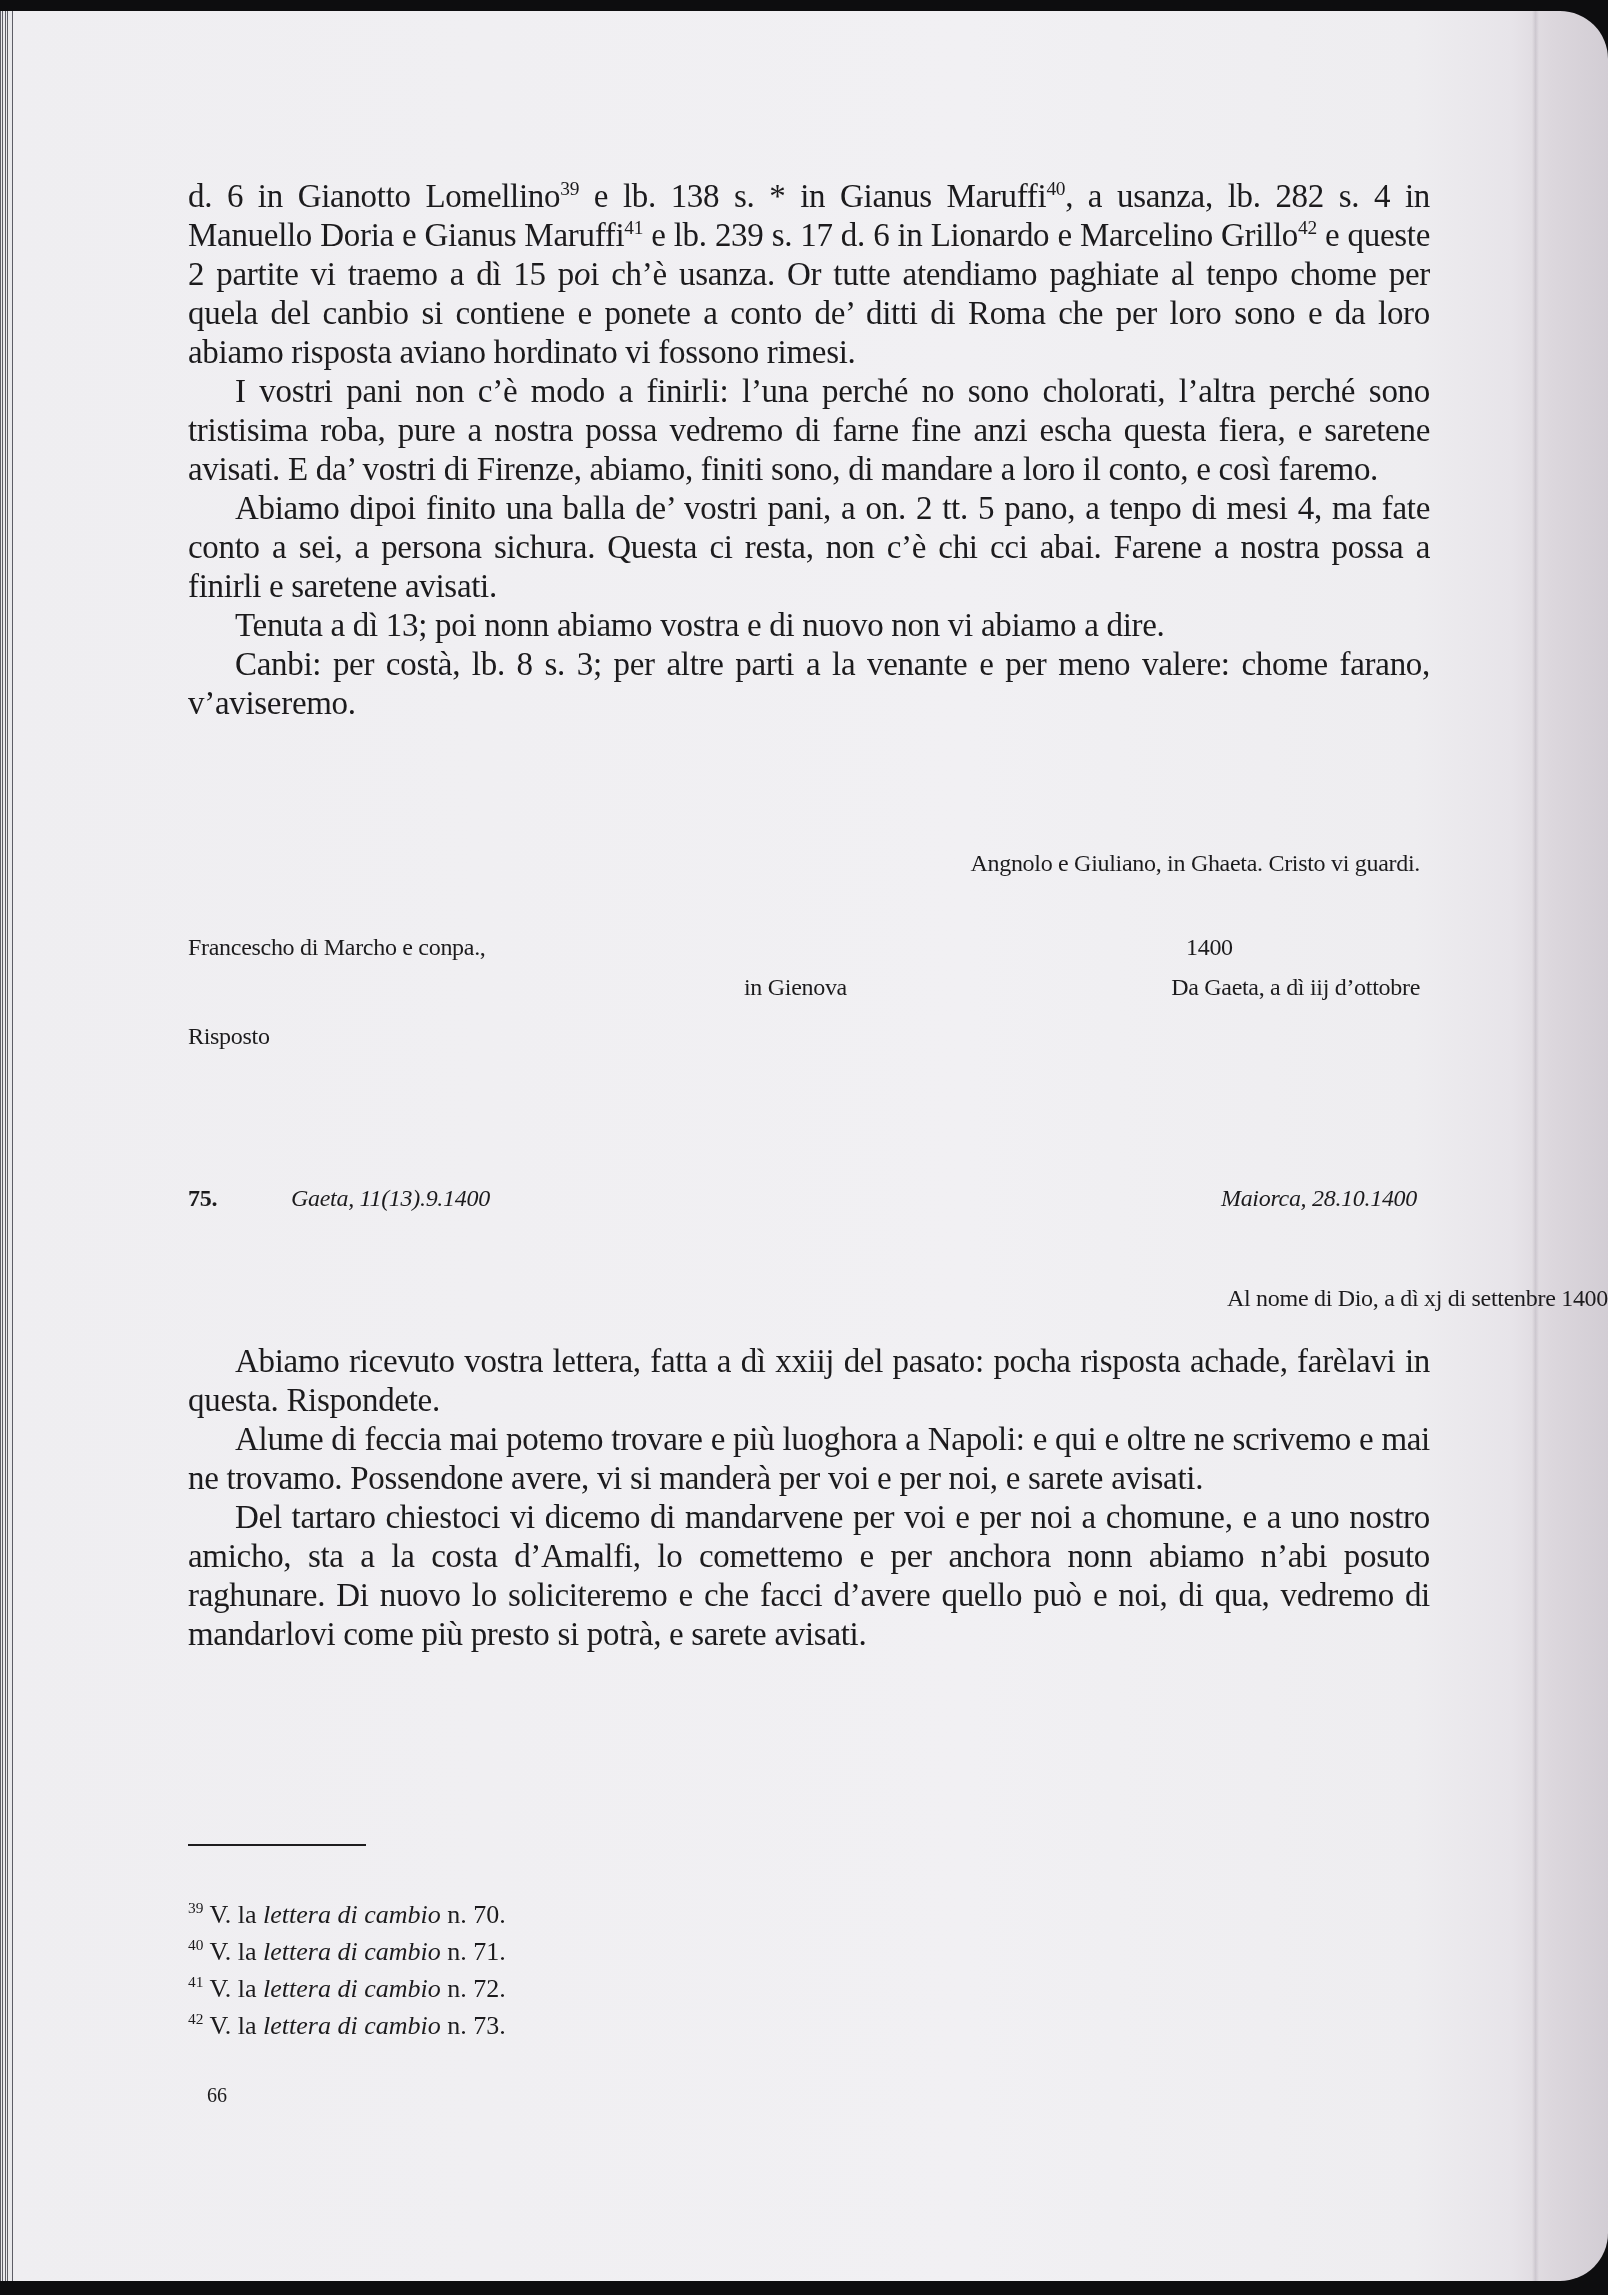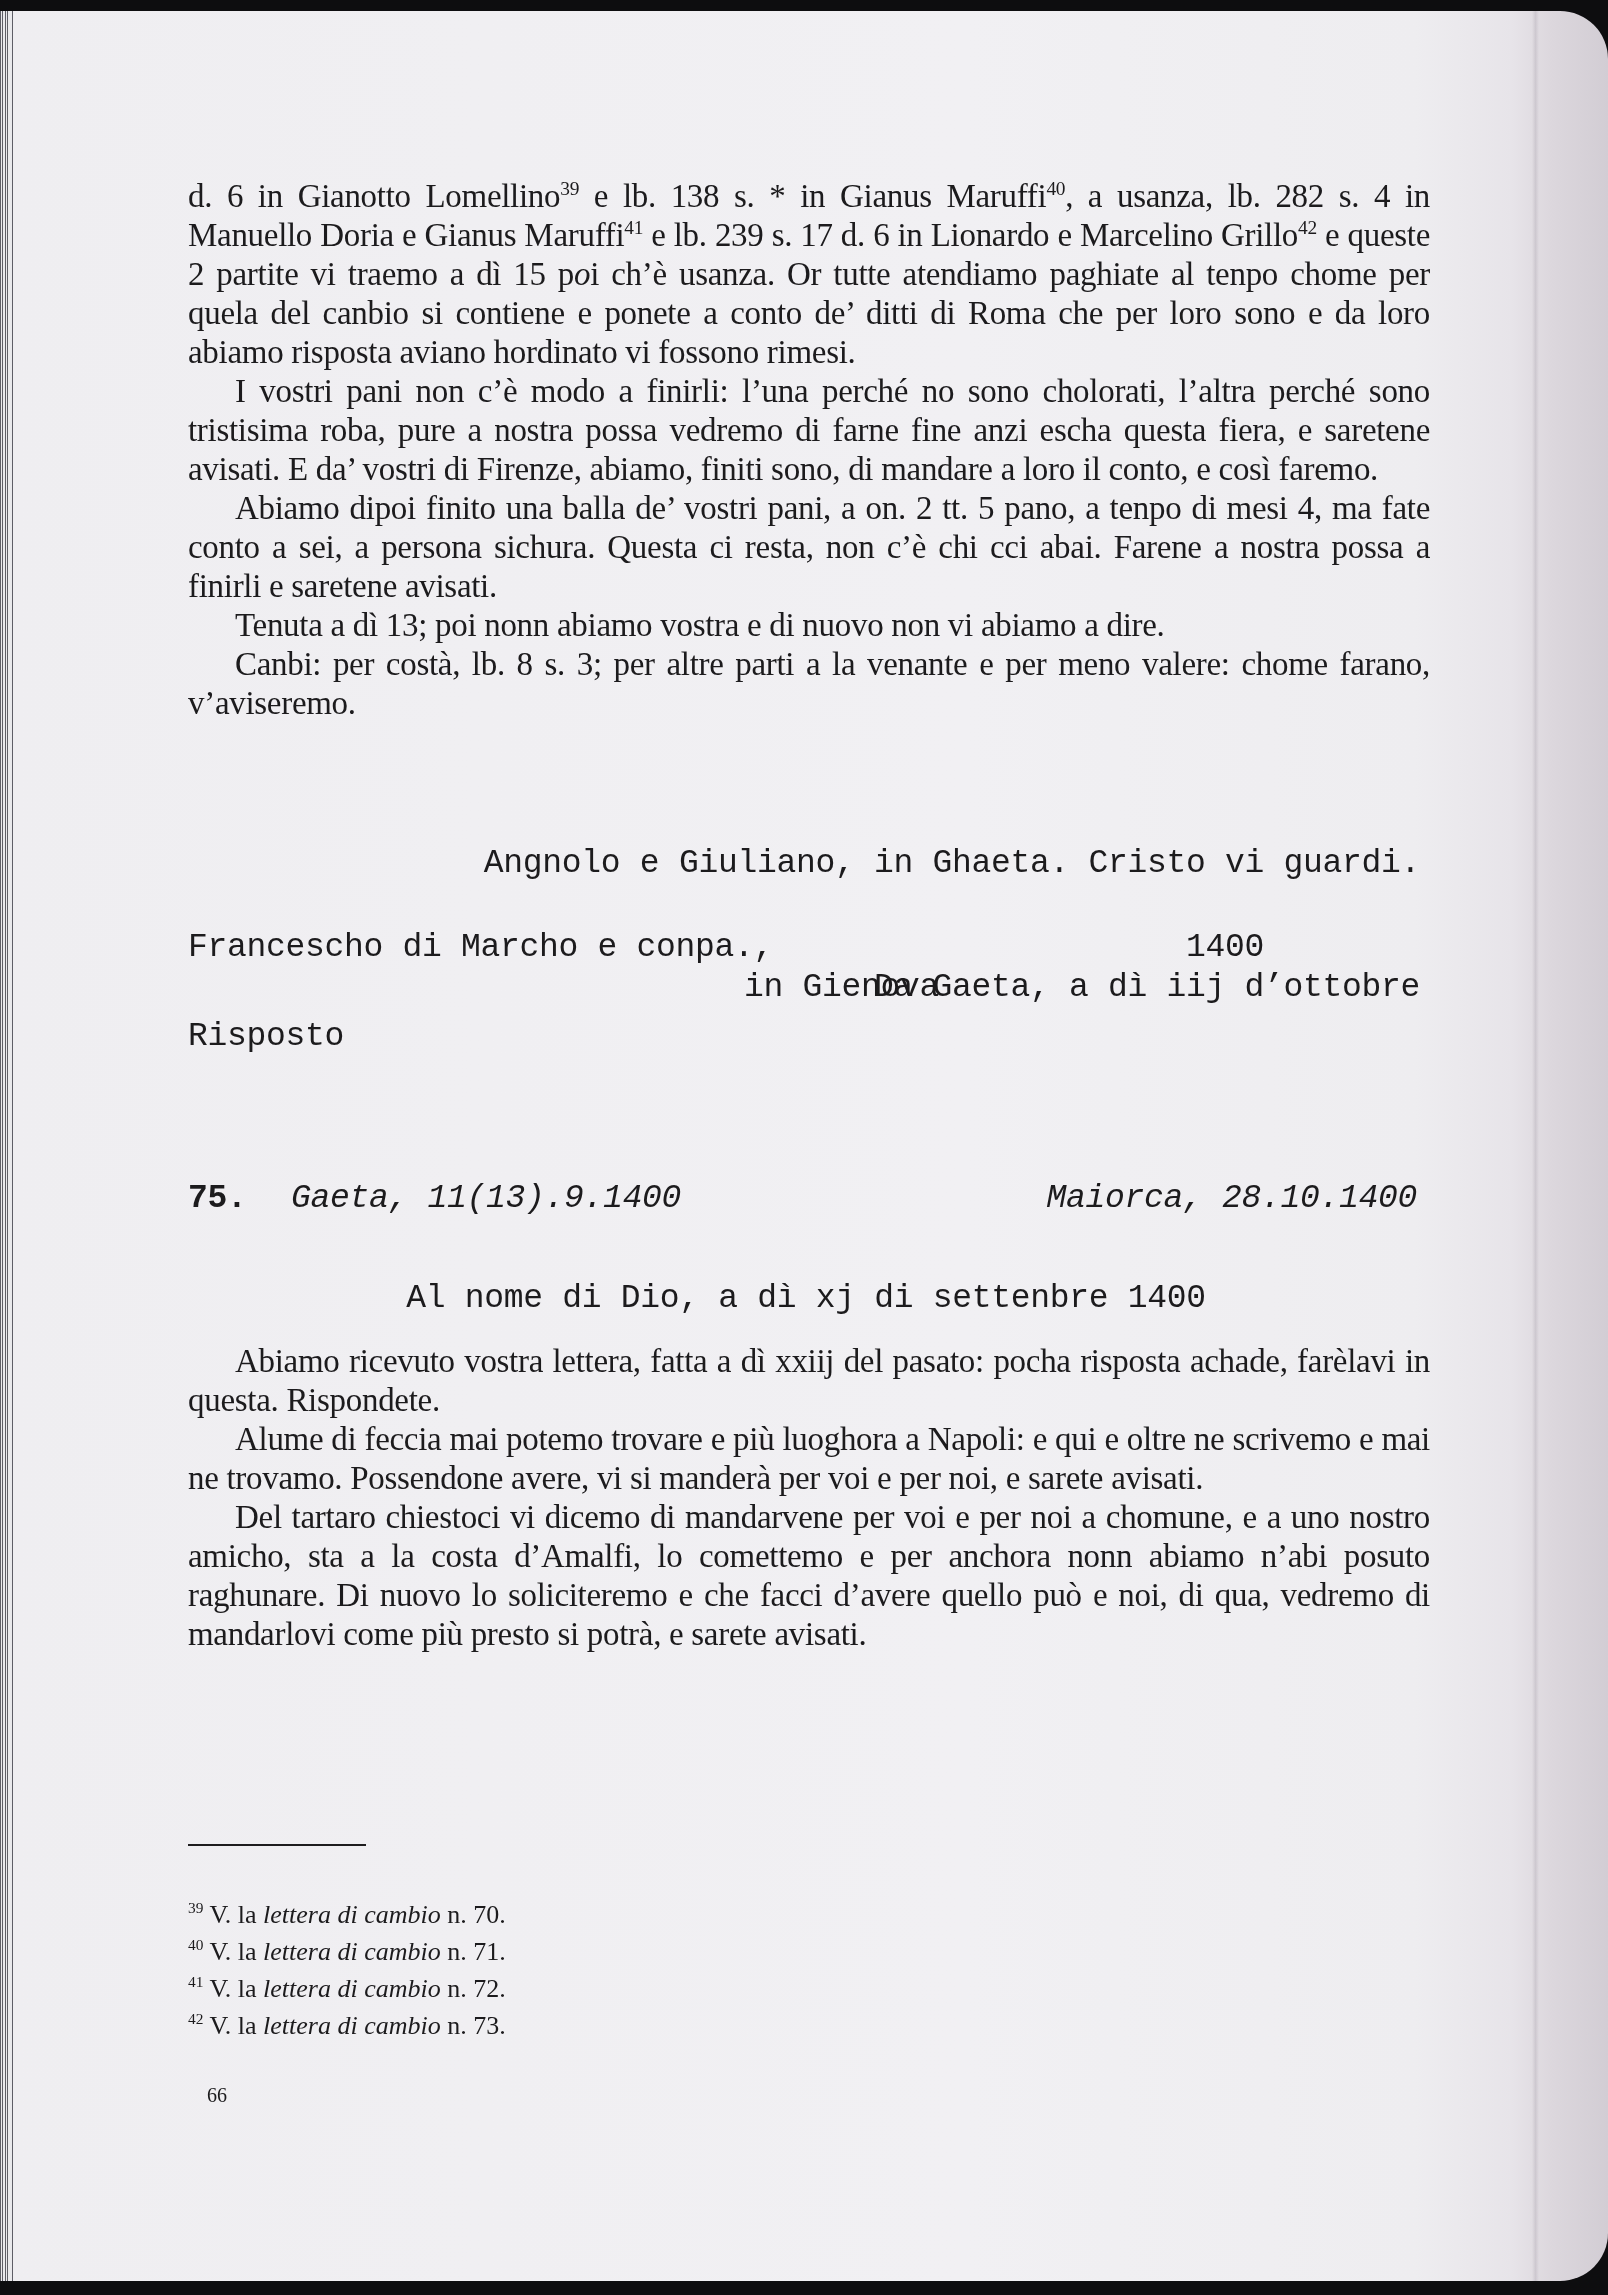--- a/index.html
+++ b/index.html
@@ -23,21 +23,21 @@
     background: linear-gradient(to right, rgba(0,0,0,0), rgba(120,110,125,0.18), rgba(0,0,0,0));
   }
   .text-block {
     position: absolute; left: 188px; width: 1242px;
     font-size: 33px; line-height: 39px; text-align: justify;
     letter-spacing: -0.3px;
   }
   .para { margin: 0; text-indent: 0; }
   .para.indent { text-indent: 47px; }
   sup { font-size: 19.4px; line-height: 0; vertical-align: 12px; }
-  .abs { position: absolute; font-size: 33px; line-height: 39px; white-space: nowrap; letter-spacing: -0.3px; font-family: Liberation Mono, monospace; }
+  .abs { position: absolute; font-size: 24px; line-height: 39px; white-space: nowrap; letter-spacing: -0.3px; }
   .it { font-style: italic; }
   .bold { font-weight: bold; }
   .rule { position: absolute; left: 188px; top: 1844px; width: 178px; height: 2.4px; background: #1d1c1e; }
   .fn { position: absolute; left: 188px; font-size: 26px; line-height: 36px; white-space: nowrap; margin-top: 32px; }
   .fn sup { font-size: 15.4px; vertical-align: 9.7px; }
   .pageno { position: absolute; left: 207px; top: 2064px; font-size: 20px; margin-top: 20px; }
 </style>
 </head>
 <body>
 
@@ -56,21 +56,21 @@
 <div class="abs" style="right:188px; top:844px;">Angnolo e Giuliano, in Ghaeta. Cristo vi guardi.</div>
 <div class="abs" style="left:188px; top:928px;">Francescho di Marcho e conpa.,</div>
 <div class="abs" style="left:1186px; top:928px;">1400</div>
 <div class="abs" style="left:744px; top:968px;">in Gienova</div>
 <div class="abs" style="right:188px; top:968px;">Da Gaeta, a dì iij d’ottobre</div>
 <div class="abs" style="left:188px; top:1017px;">Risposto</div>
 
 <div class="abs bold" style="left:188px; top:1179px;">75.</div>
 <div class="abs it" style="left:291px; top:1179px;">Gaeta, 11(13).9.1400</div>
 <div class="abs it" style="right:191px; top:1179px;">Maiorca, 28.10.1400</div>
-<div class="abs" style="left:0; width:1608px; text-align:center; top:1279px; padding-left:4px; box-sizing:border-box;">Al nome di Dio, a dì xj di settenbre 1400</div>
+<div class="abs" style="left:0; width:1608px; text-align:right; top:1279px; padding-left:4px; box-sizing:border-box;">Al nome di Dio, a dì xj di settenbre 1400</div>
 
 <div class="text-block" style="top:1342px;">
     <p class="para indent"><span>Abiamo ricevuto vostra lettera, fatta a dì xxiij del pasato: pocha risposta achade, farèlavi in questa. Rispondete.</span></p>
     <p class="para indent"><span>Alume di feccia mai potemo trovare e più luoghora a Napoli: e qui e oltre ne scrivemo e mai ne trovamo. Possendone avere, vi si manderà per voi e per noi, e sarete avisati.</span></p>
     <p class="para indent"><span>Del tartaro chiestoci vi dicemo di mandarvene per voi e per noi a chomune, e a uno nostro amicho, sta a la costa d’Amalfi, lo comettemo e per anchora nonn abiamo n’abi posuto raghunare. Di nuovo lo soliciteremo e che facci d’avere quello può e noi, di qua, vedremo di mandarlovi come più presto si potrà, e sarete avisati.</span></p>
   </div>
 
 <div class="rule"></div>
 <div id="footnotes">
     <div class="fn" style="top: 1865px;"><sup>39</sup><span> V. la </span><span class="it">lettera di cambio</span><span> n. 70.</span></div>

